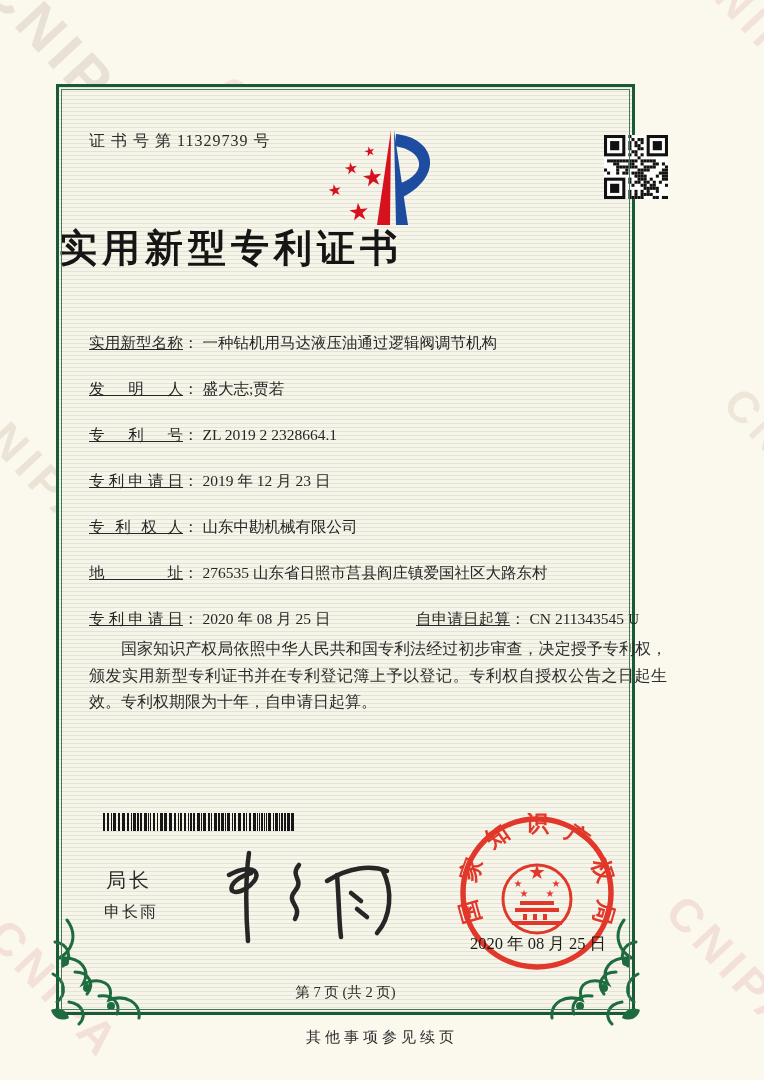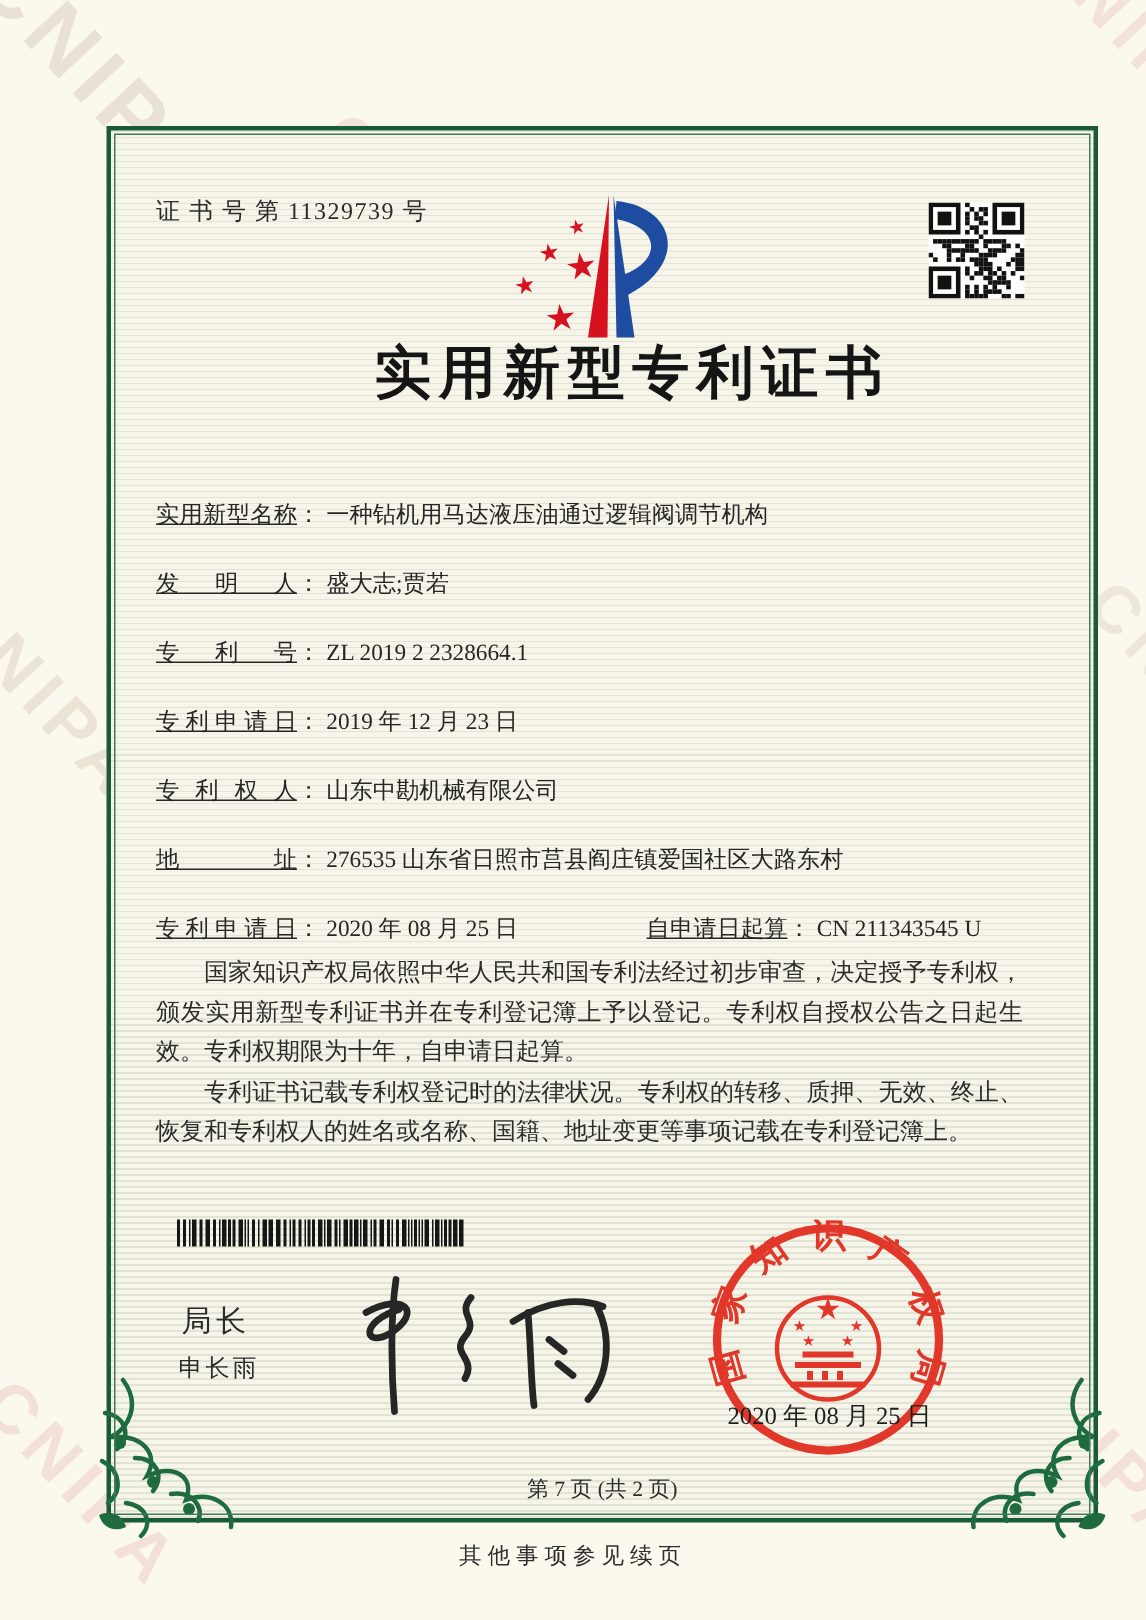--- a/index.html
+++ b/index.html
@@ -18,42 +18,42 @@
     font-family:"Liberation Sans","DejaVu Sans",sans-serif;
     font-weight:bold;
     transform:rotate(47deg);
     letter-spacing:6px;
     pointer-events:none;
     white-space:nowrap;
   }
 
   
   .frame{
-    position:absolute;left:71px;top:84px;width:661px;height:931px;
+    position:absolute;left:56px;top:84px;width:579px;height:931px;
     border:3px solid #1b5a36;
     box-sizing:border-box;
     background-color:#f7f5e9;
     background-image:repeating-linear-gradient(0deg,
       rgba(140,162,132,0.20) 0px, rgba(140,162,132,0.20) 1px,
       rgba(255,255,255,0) 1px, rgba(255,255,255,0) 4px);
   }
   .frame::after{
     content:"";position:absolute;inset:2px;
     border:1px solid #417a58;pointer-events:none;
   }
 
   .cert-no{position:absolute;left:30px;top:44px;font-size:16px;letter-spacing:1px;color:#2b2b2b;}
 
   .logo{position:absolute;left:262px;top:38px;width:136px;height:108px;}
   .qr{position:absolute;left:545px;top:48px;width:64px;height:64px;background:#fdfdfb;}
 
   .title{
     position:absolute;left:0;top:136px;width:100%;
-    text-align:center;font-size:38px;font-weight:bold;
-    letter-spacing:5px;color:#151515;margin-left:20px;
+    font-size:38px;font-weight:bold;
+    letter-spacing:5px;color:#151515;
   }
 
   .fields{position:absolute;left:30px;top:246px;width:582px;font-size:15.5px;color:#262626;}
   .frow{position:absolute;left:0;white-space:nowrap;}
   .flabel{
     display:inline-block;width:94px;
     text-align:justify;text-align-last:justify;
     vertical-align:bottom;
     text-decoration:underline;
   }
@@ -284,21 +284,20 @@
       <div class="frow" style="top:276px">
         <span class="flabel">专利申请日</span><span>：</span><span class="fvalue">2020 年 08 月 25 日</span>
         <span class="grant2">
           <span class="flabel">自申请日起算</span><span>：</span><span class="fvalue">CN 211343545 U</span>
         </span>
       </div>
     </div>
 
     <div class="paras">
       <p>国家知识产权局依照中华人民共和国专利法经过初步审查，决定授予专利权，颁发实用新型专利证书并在专利登记簿上予以登记。专利权自授权公告之日起生效。专利权期限为十年，自申请日起算。</p>
-      <p>专利证书记载专利权登记时的法律状况。专利权的转移、质押、无效、终止、恢复和专利权人的姓名或名称、国籍、地址变更等事项记载在专利登记簿上。</p>
     </div>
 
     <div class="barcode" id="barcode"><i style="width:2px;margin-right:2px"></i><i style="width:2px;margin-right:2px"></i><i style="width:1px;margin-right:1px"></i><i style="width:3px;margin-right:2px"></i><i style="width:2px;margin-right:2px"></i><i style="width:3px;margin-right:2px"></i><i style="width:2px;margin-right:2px"></i><i style="width:1px;margin-right:1px"></i><i style="width:3px;margin-right:1px"></i><i style="width:2px;margin-right:1px"></i><i style="width:2px;margin-right:2px"></i><i style="width:3px;margin-right:1px"></i><i style="width:1px;margin-right:1px"></i><i style="width:1px;margin-right:2px"></i><i style="width:2px;margin-right:2px"></i><i style="width:1px;margin-right:2px"></i><i style="width:3px;margin-right:1px"></i><i style="width:3px;margin-right:2px"></i><i style="width:3px;margin-right:2px"></i><i style="width:2px;margin-right:2px"></i><i style="width:1px;margin-right:1px"></i><i style="width:2px;margin-right:2px"></i><i style="width:2px;margin-right:2px"></i><i style="width:1px;margin-right:1px"></i><i style="width:2px;margin-right:1px"></i><i style="width:2px;margin-right:2px"></i><i style="width:3px;margin-right:1px"></i><i style="width:1px;margin-right:1px"></i><i style="width:3px;margin-right:2px"></i><i style="width:2px;margin-right:1px"></i><i style="width:1px;margin-right:2px"></i><i style="width:3px;margin-right:1px"></i><i style="width:2px;margin-right:1px"></i><i style="width:3px;margin-right:1px"></i><i style="width:1px;margin-right:1px"></i><i style="width:3px;margin-right:2px"></i><i style="width:1px;margin-right:1px"></i><i style="width:2px;margin-right:2px"></i><i style="width:3px;margin-right:2px"></i><i style="width:2px;margin-right:1px"></i><i style="width:1px;margin-right:2px"></i><i style="width:2px;margin-right:2px"></i><i style="width:3px;margin-right:1px"></i><i style="width:1px;margin-right:1px"></i><i style="width:1px;margin-right:1px"></i><i style="width:2px;margin-right:1px"></i><i style="width:1px;margin-right:1px"></i><i style="width:1px;margin-right:1px"></i><i style="width:3px;margin-right:2px"></i><i style="width:1px;margin-right:1px"></i><i style="width:3px;margin-right:1px"></i><i style="width:1px;margin-right:1px"></i><i style="width:2px;margin-right:1px"></i><i style="width:2px;margin-right:1px"></i><i style="width:3px;margin-right:1px"></i><i style="width:3px;margin-right:2px"></i></div>
 
     <div class="director-title">局长</div>
     <div class="director-name">申长雨</div>
 
     <svg class="signature" viewBox="0 0 200 100">
       <g fill="none" stroke="#262626" stroke-width="4.5" stroke-linecap="round" stroke-linejoin="round">
         <path d="M38,8 C34,34 35,72 37,96"></path>

